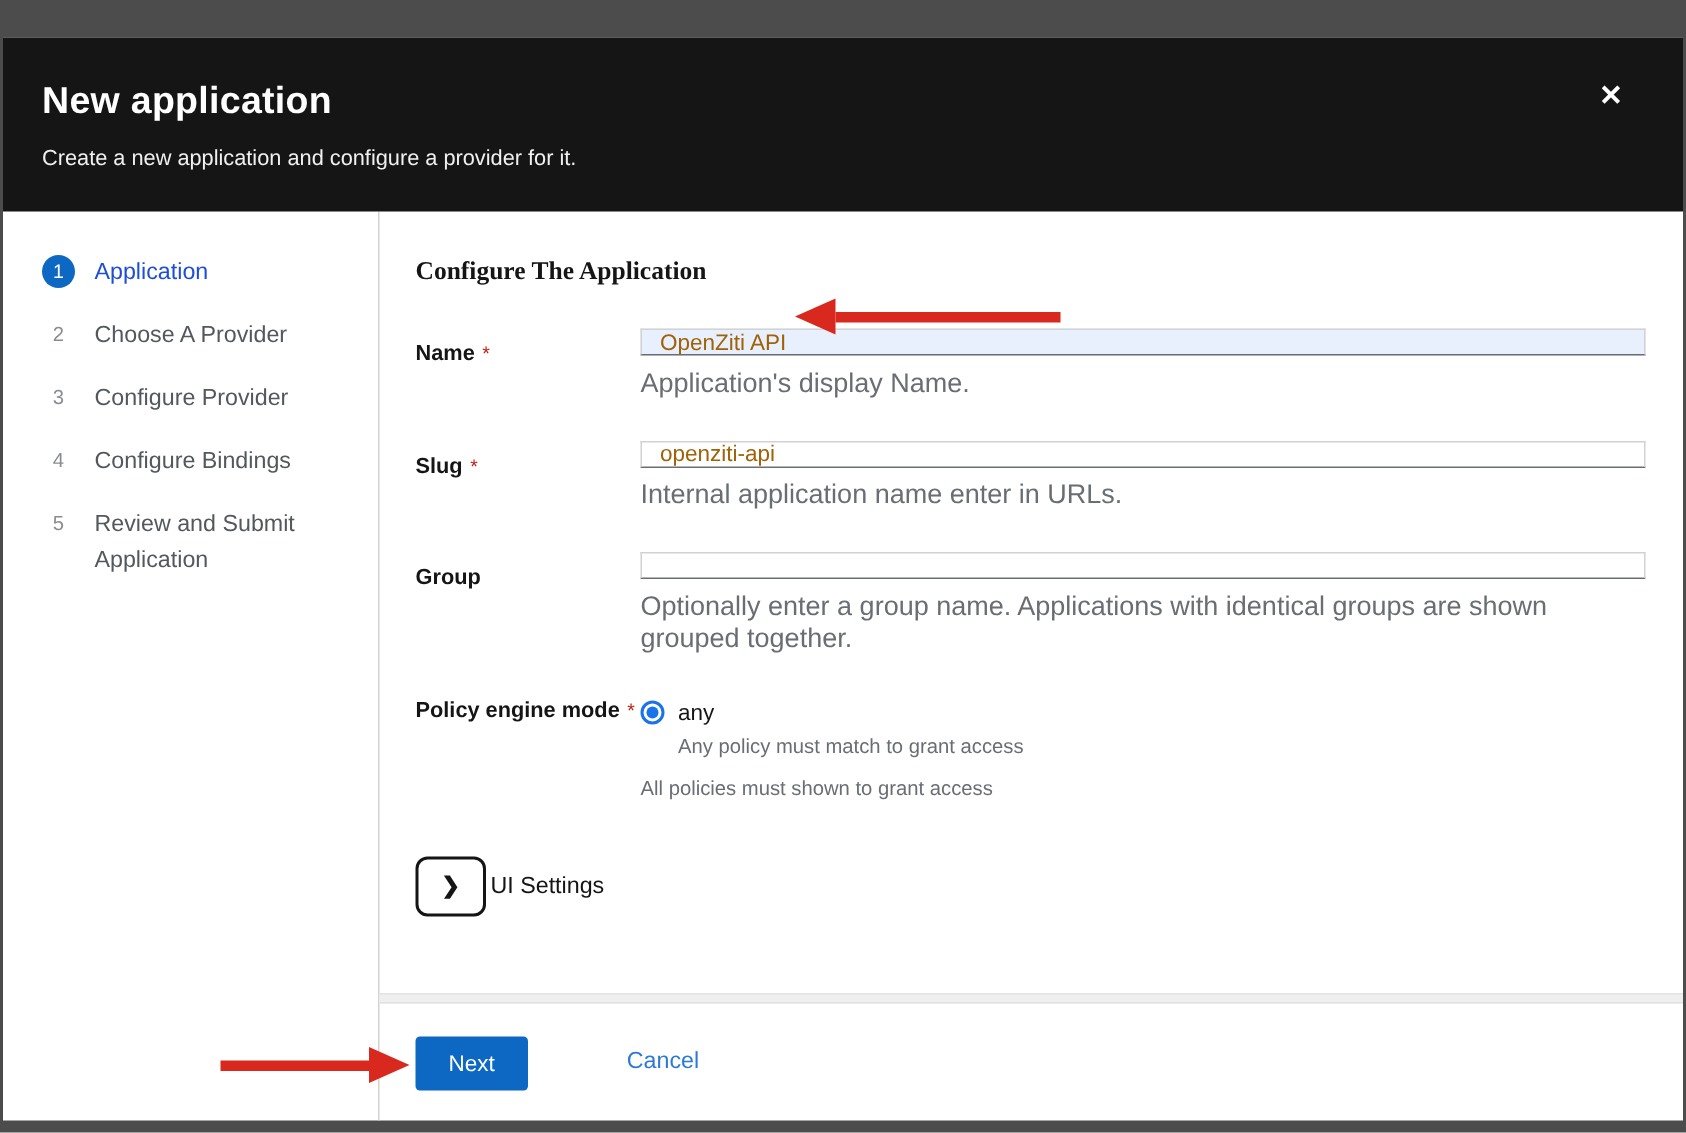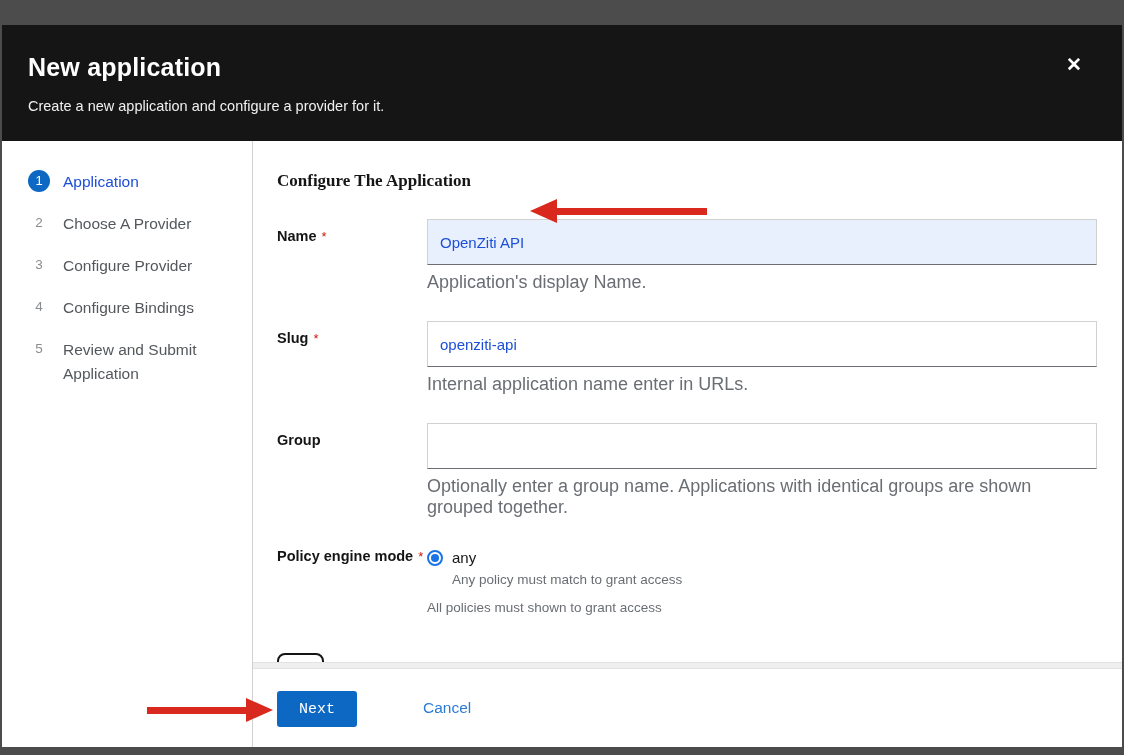--- a/index.html
+++ b/index.html
@@ -112,27 +112,27 @@
   .form-row:first-of-type { margin-top: 27px; }
   .field-label {
     font-size: 14.5px;
     font-weight: 700;
     color: #151515;
     padding-top: 9px;
   }
   .req { color: #c9190b; font-weight: 400; margin-left: 5px; font-size: 13px; }
   .text-input {
     width: 100%;
-    height: 46px;
+    height: 18px;
     border: 1px solid #d2d2d2;
     border-bottom: 1px solid #6a6e73;
     background: #ffffff;
     font-family: "Liberation Sans", sans-serif;
     font-size: 15px;
-    color: #1d4ed8;
+    color: #a16207;
     padding: 0 12px;
     outline: none;
   }
   .text-input.autofill { background: #e8f0fe; }
   .helper-text {
     margin-top: 7px;
     font-size: 18px;
     color: #6a6e73;
   }
   
@@ -207,21 +207,21 @@
     display: flex;
     align-items: flex-start;
   }
   .btn-primary {
     background: #0d68c4;
     color: #ffffff;
     border: none;
     border-radius: 3px;
     height: 36px;
     padding: 0 22px;
-    font-family: Liberation Mono, monospace;
+    font-family: Liberation Sans, sans-serif;
     font-size: 15px;
     cursor: pointer;
   }
   .link-btn {
     background: none;
     border: none;
     color: #2b7bd6;
     font-family: "Liberation Sans", sans-serif;
     font-size: 15.5px;
     margin-left: 66px;

